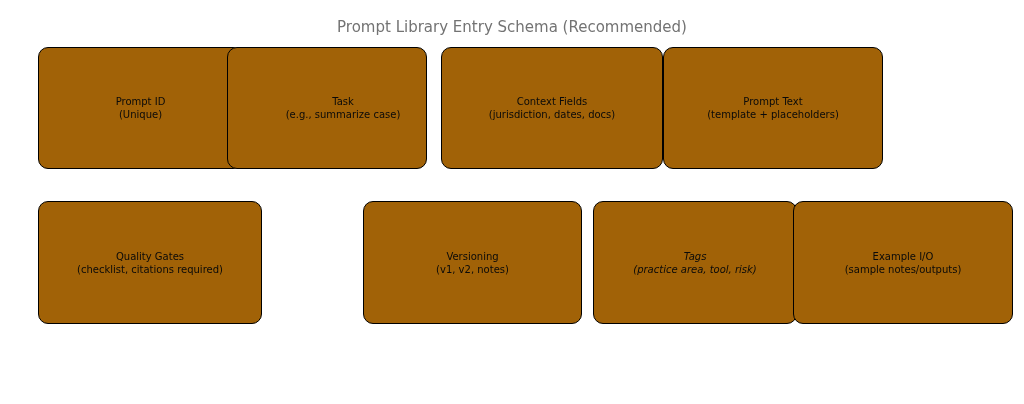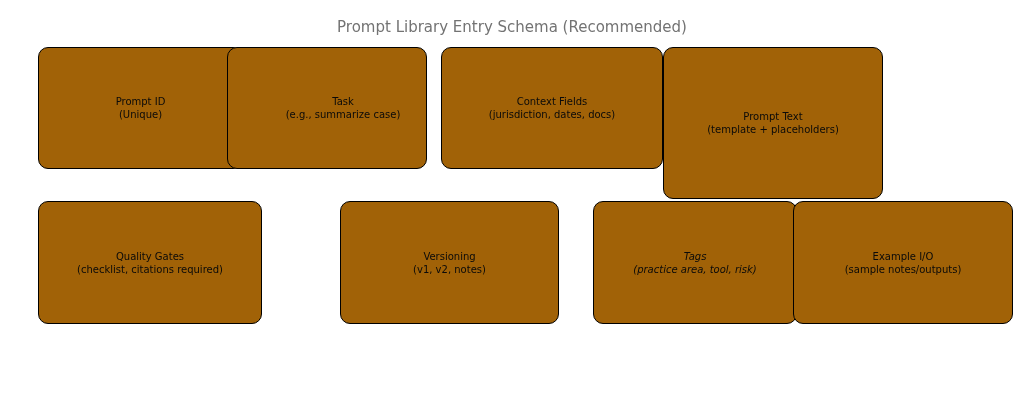--- a/index.html
+++ b/index.html
@@ -38,24 +38,24 @@
     text-align: center;
     color: #0a0a0a;
     font-size: 10px;
     line-height: 13px;
   }
   .box span { display: block; white-space: nowrap; }
   
   .box-0 { left: 38px;  top: 47px;  width: 205px; height: 122px; }
   .box-1 { left: 227px; top: 47px;  width: 200px; height: 122px; padding-left: 32px; }
   .box-2 { left: 441px; top: 47px;  width: 222px; height: 122px; }
-  .box-3 { left: 663px; top: 47px;  width: 220px; height: 152px; }
+  .box-3 { left: 663px; top: 47px;  width: 220px; height: 122px; }
   
   .box-4 { left: 38px;  top: 201px; width: 224px; height: 123px; }
-  .box-5 { left: 340px; top: 201px; width: 219px; height: 123px; }
+  .box-5 { left: 363px; top: 201px; width: 219px; height: 123px; }
   .box-6 { left: 593px; top: 201px; width: 204px; height: 123px; font-style: italic; }
   .box-7 { left: 793px; top: 201px; width: 220px; height: 123px; }
 </style>
 </head>
 <body>
 
 <div class="canvas">
   <div class="title">Prompt Library Entry Schema (Recommended)</div>
 
   <div class="box box-0">

